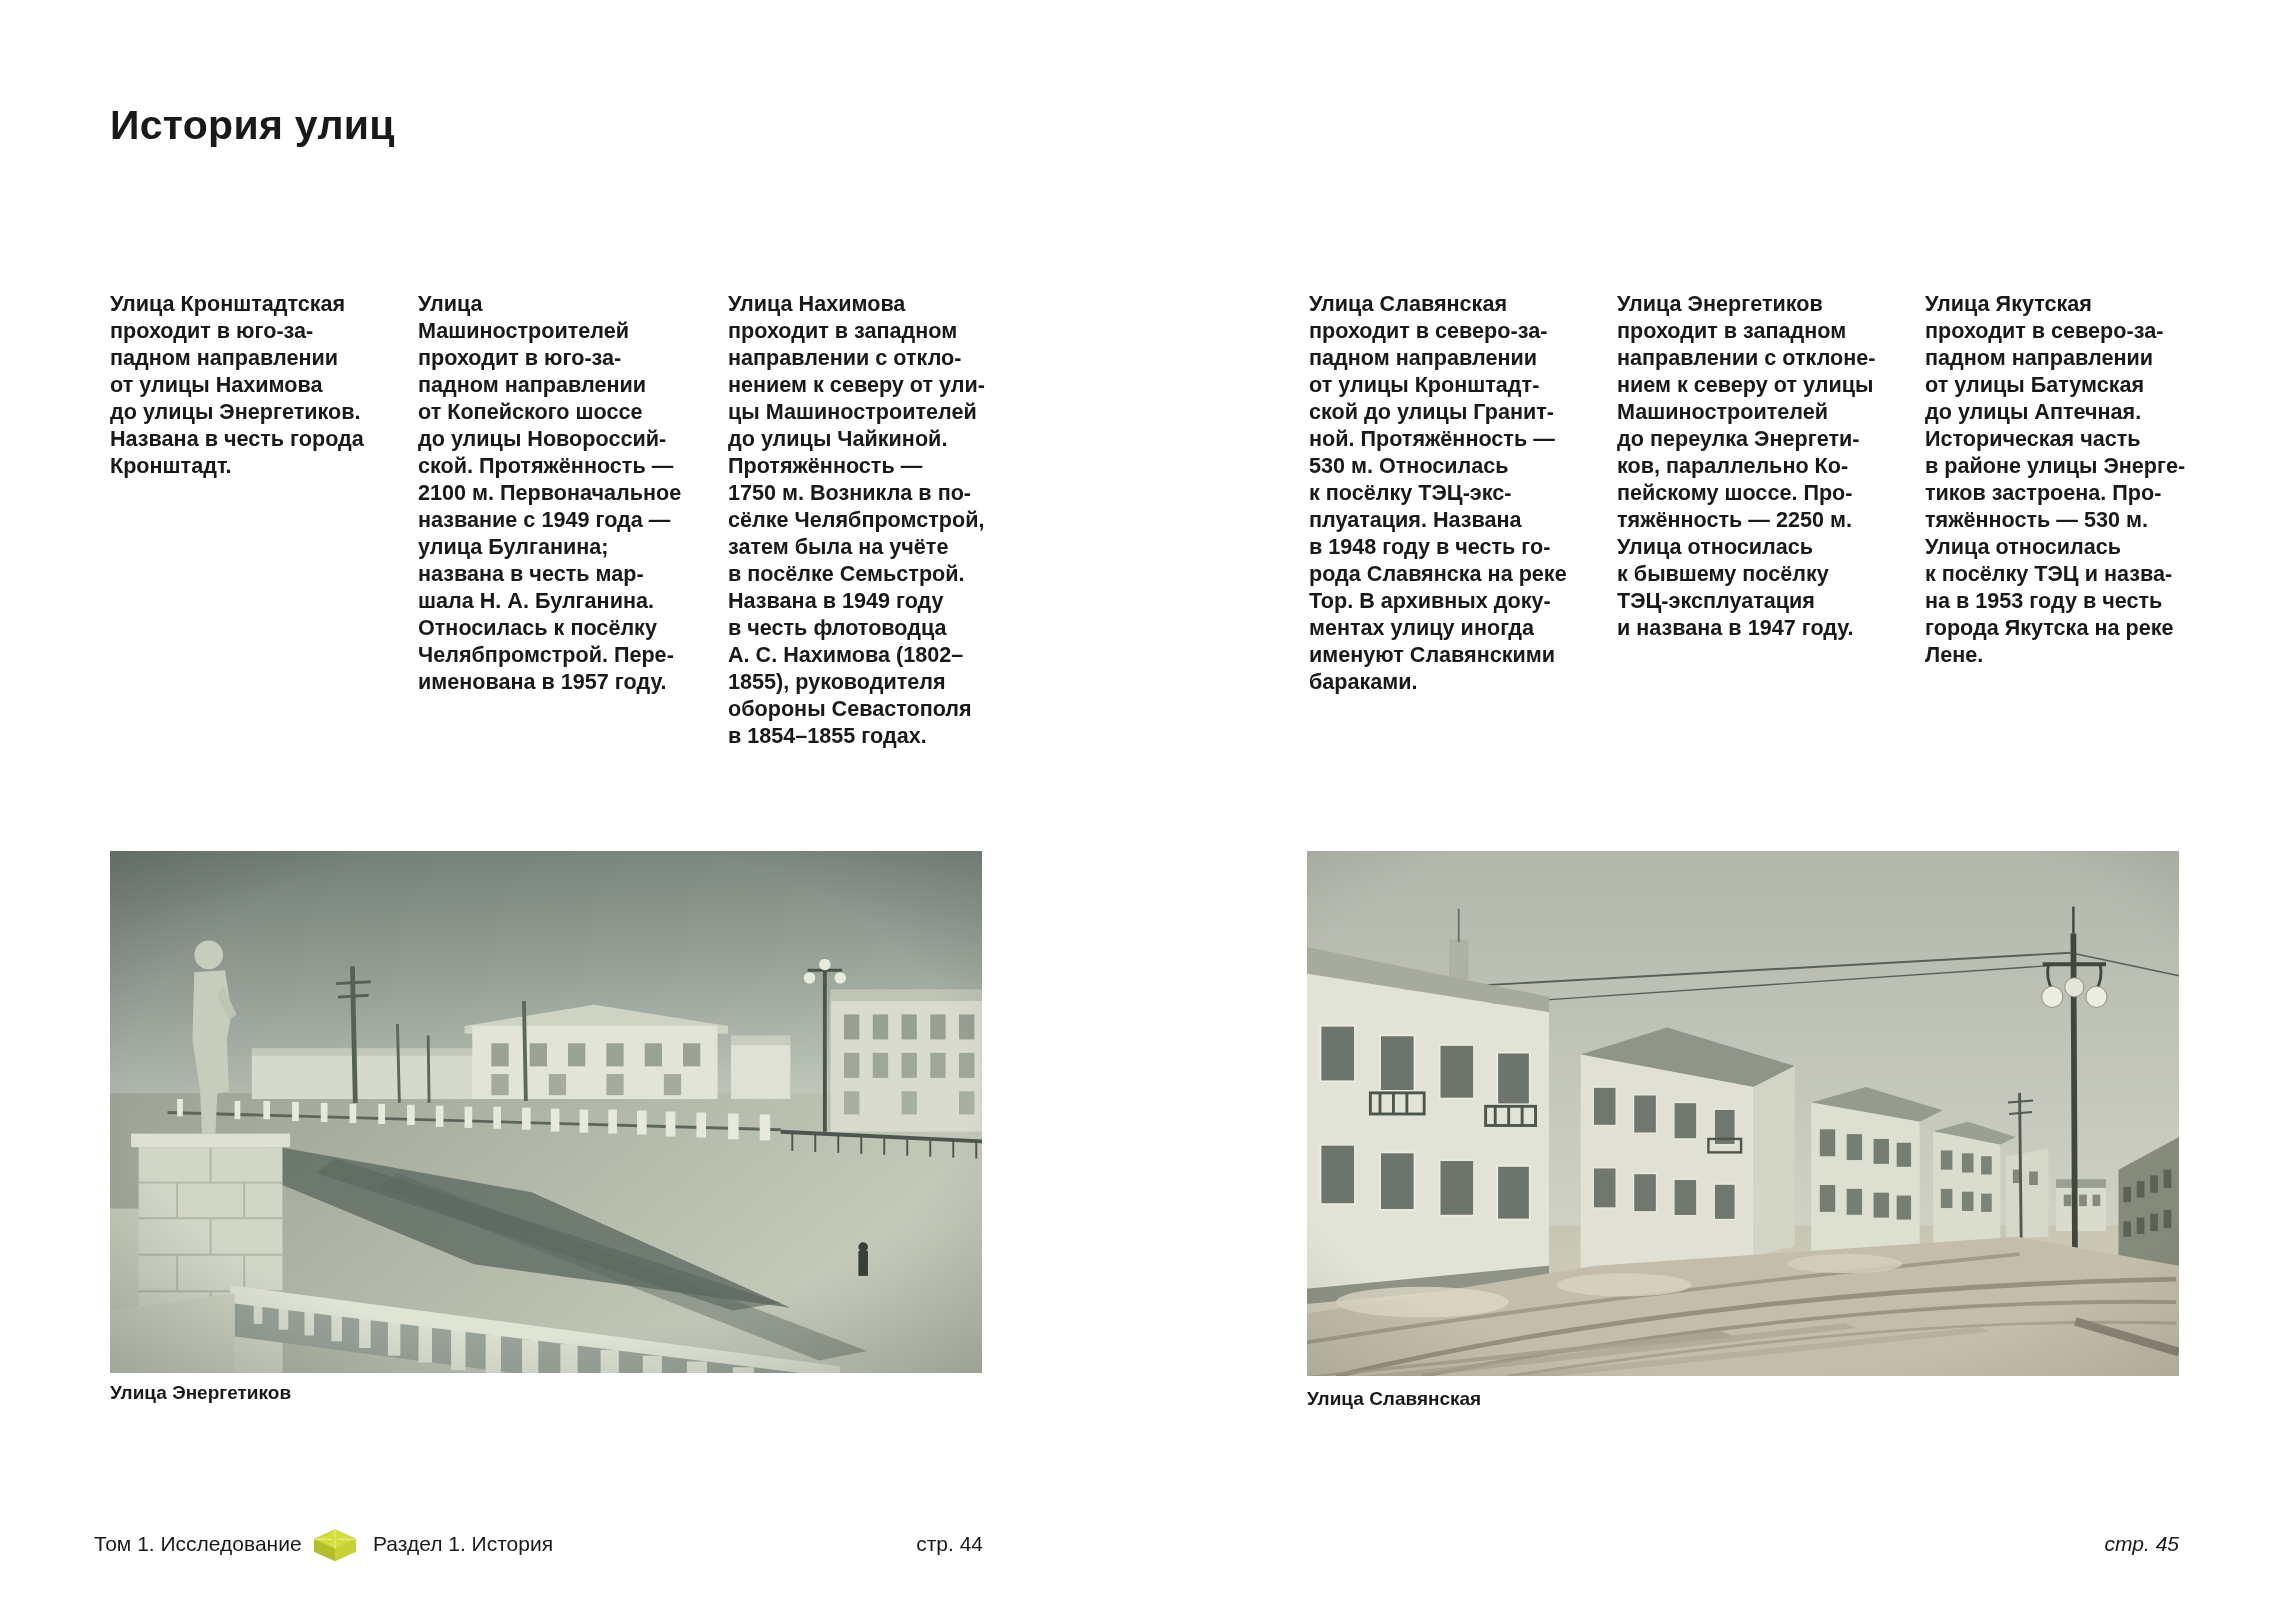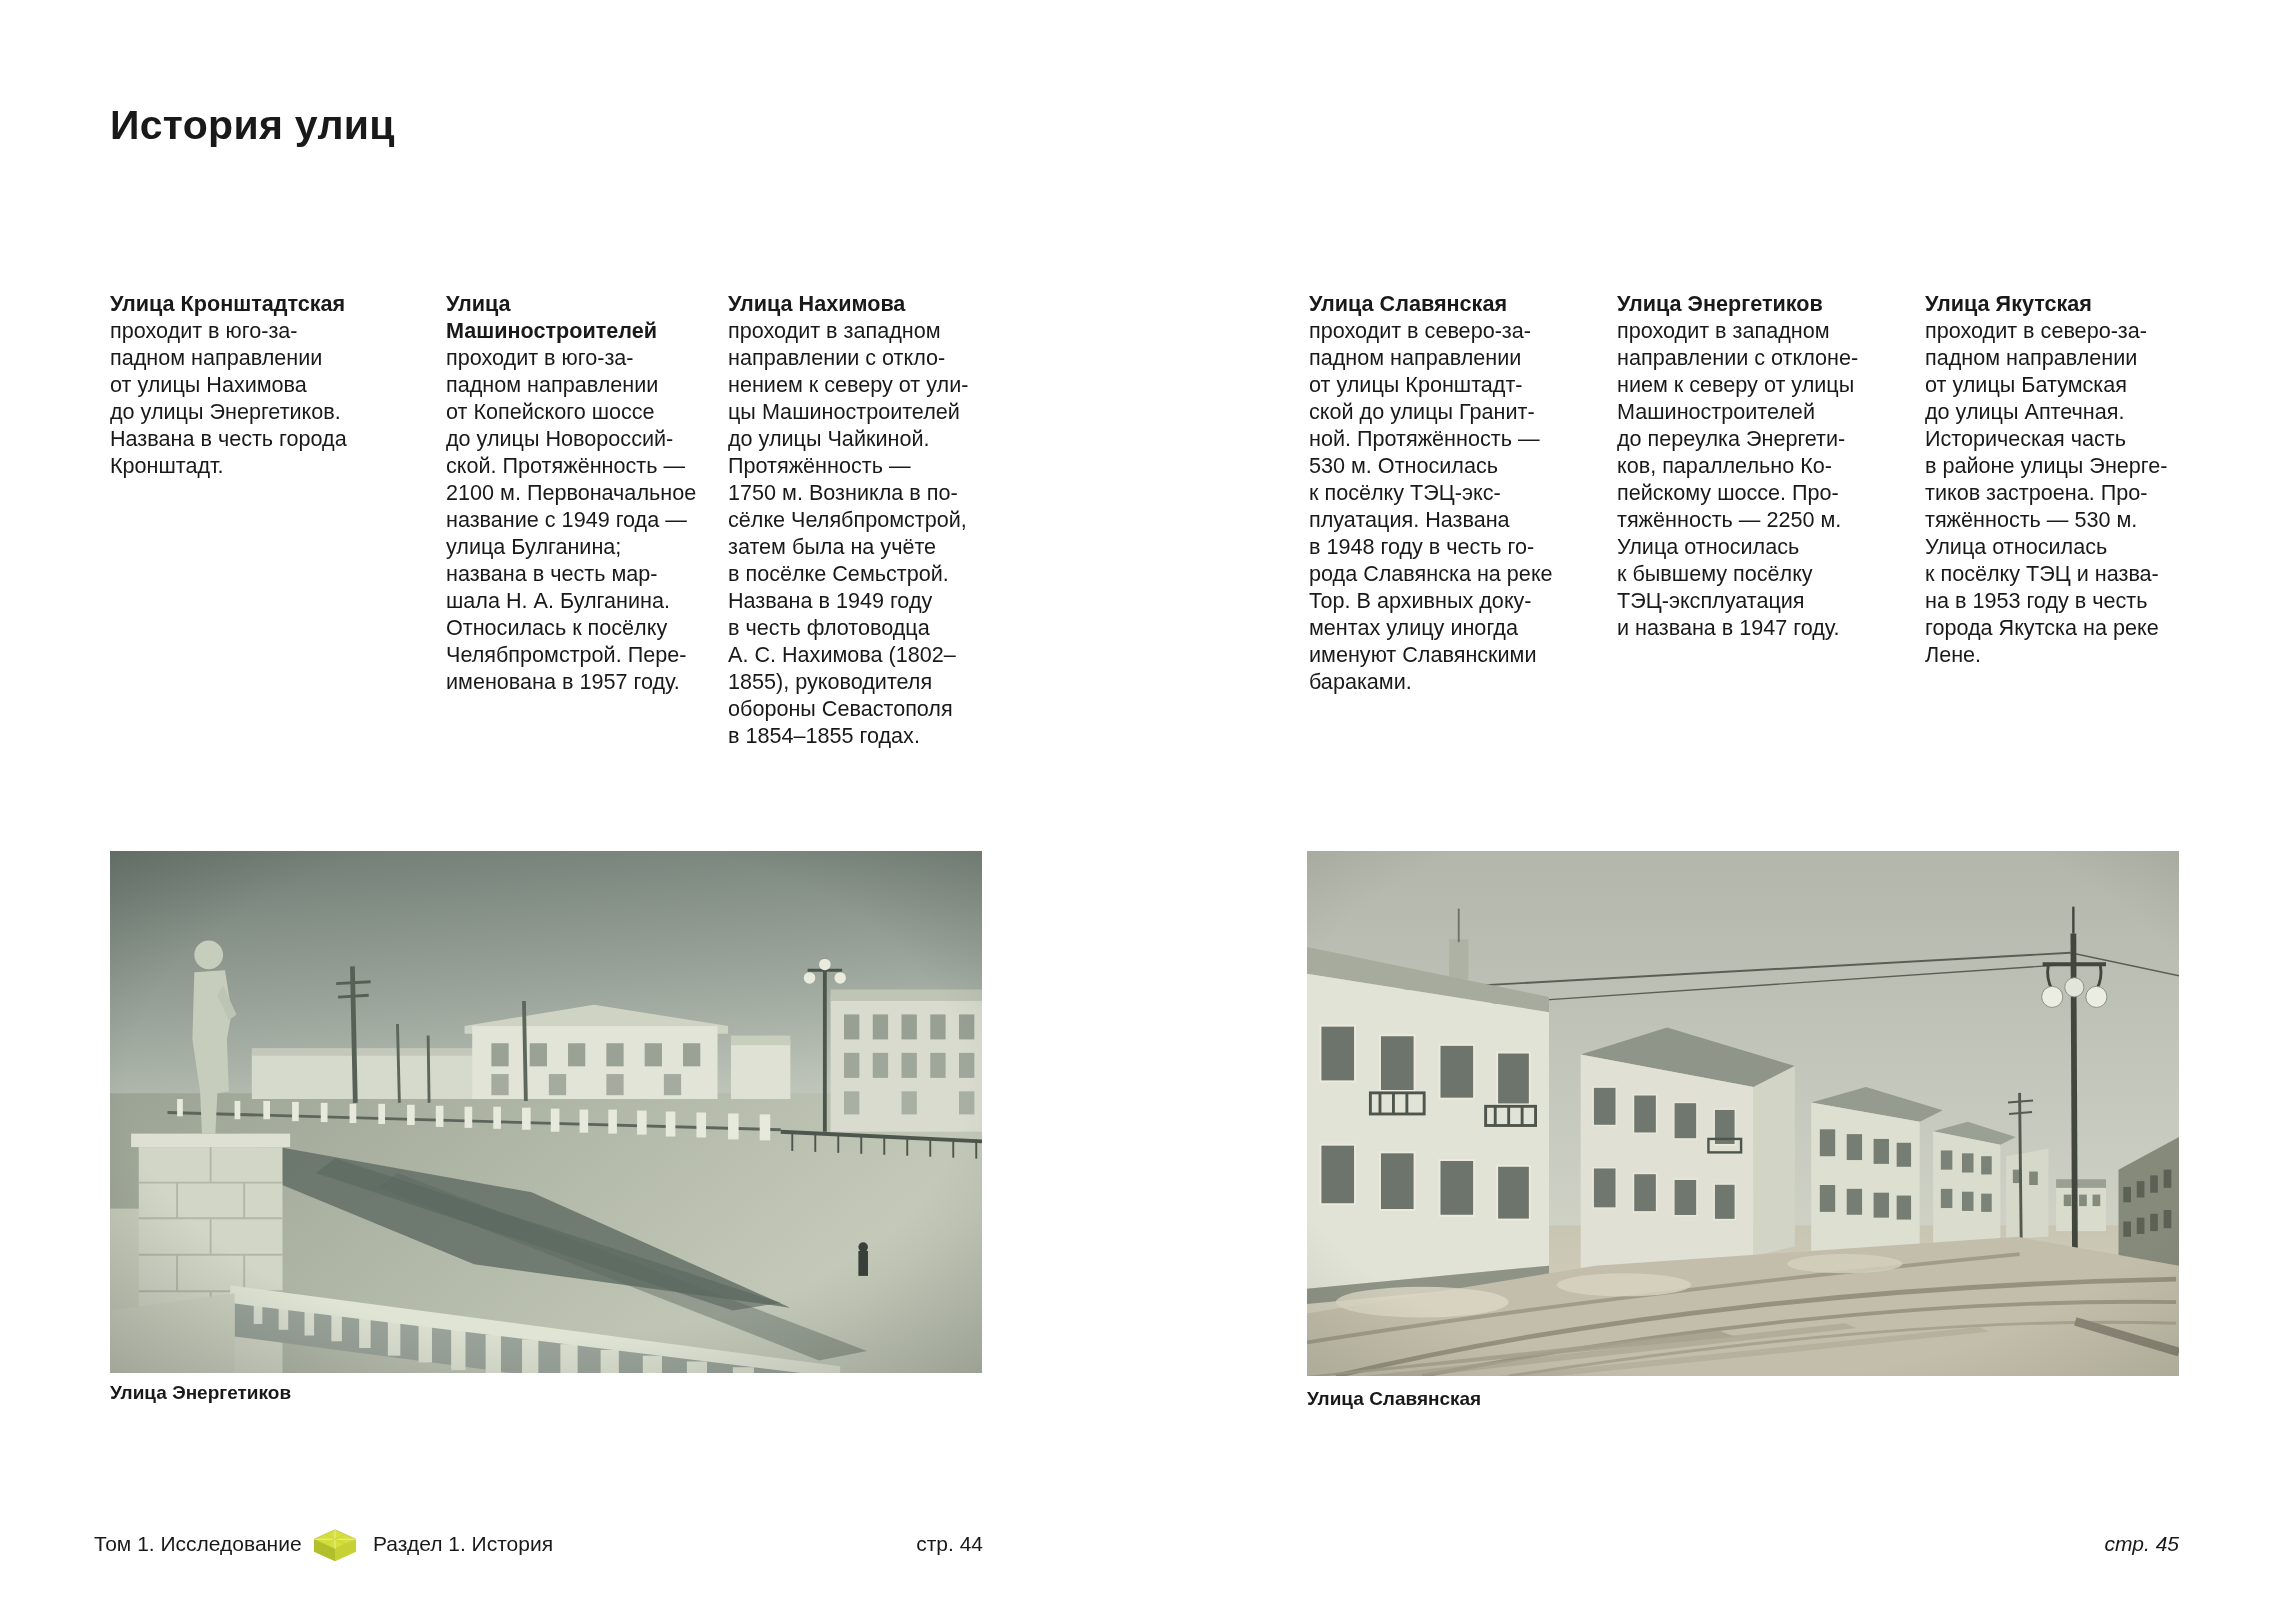--- a/index.html
+++ b/index.html
@@ -13,23 +13,23 @@
   }
   .page-heading {
     position: absolute; left: 110px; top: 102px;
     font-size: 41px; font-weight: 700; letter-spacing: 0.3px;
   }
   .street-col {
     position: absolute; top: 290px; width: 281px;
     font-size: 21.6px; line-height: 27px;
   }
   .col-title { font-weight: 700; white-space: pre-line; }
-  .col-body  { font-weight: 400; white-space: pre-line; }
+  .col-body  { font-weight: 700; white-space: pre-line; }
   .col-1 { left: 110px; }
-  .col-2 { left: 418px; margin-left: 28px; }
+  .col-2 { left: 418px; }
   .col-3 { left: 728px; }
   .col-4 { left: 1309px; }
   .col-5 { left: 1617px; }
   .col-6 { left: 1925px; }
   .photo {
     position: absolute; top: 851px; width: 872px;
     background: #aeb4a8;
     line-height: 0;
   }
   .photo svg { display: block; width: 100%; height: 100%; }

